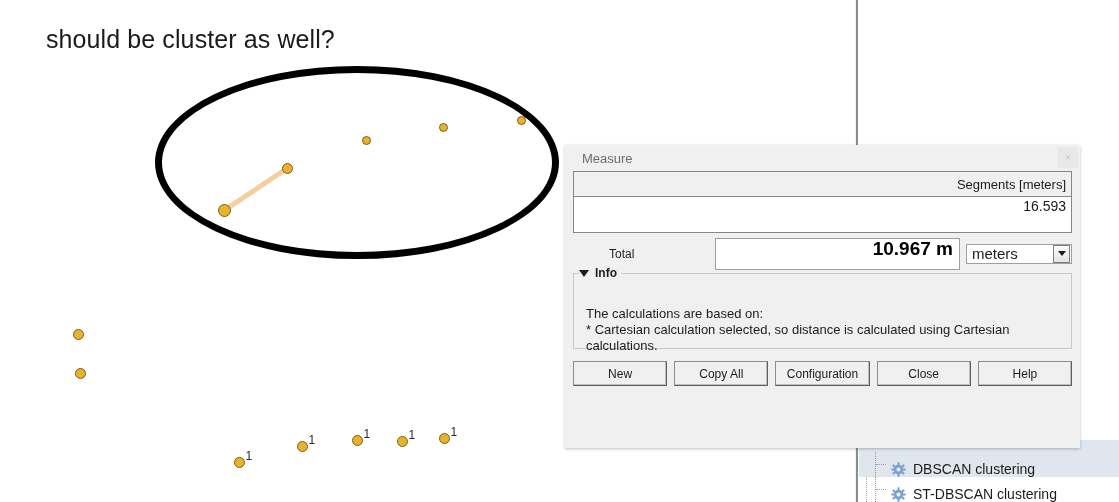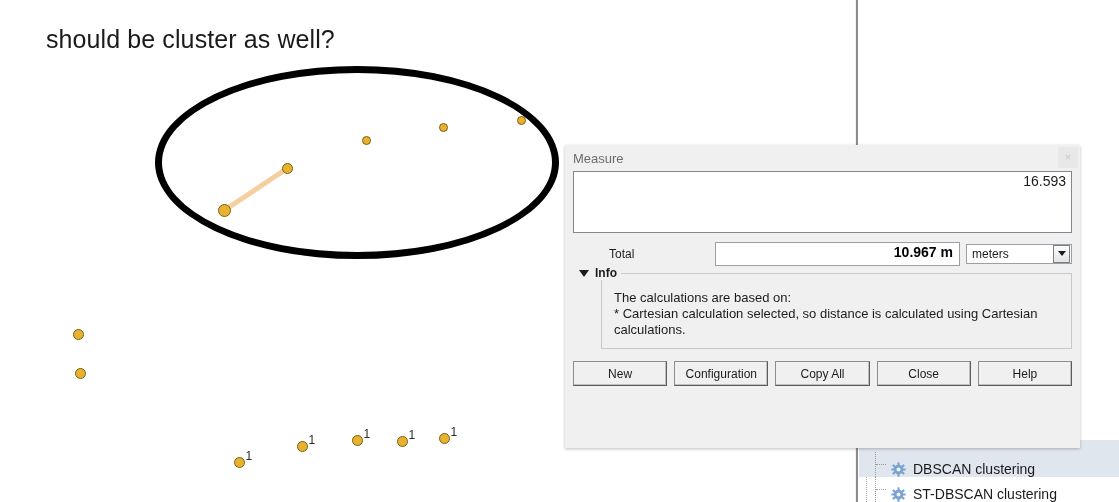--- a/index.html
+++ b/index.html
@@ -168,21 +168,21 @@
     color: #1d1d1d;
   }
   #dialog-titlebar {
     position: relative;
     height: 26px;
     background: #f0f0f0;
     display: flex;
     align-items: center;
   }
   #dialog-title {
-    margin-left: 8px;
+    margin-left: 17px;
     font-size: 13px;
     color: #6c6c6c;
   }
   #dialog-close {
     position: absolute;
     right: 2px;
     top: 2px;
     width: 20px;
     height: 21px;
     background: #e8e8e8;
@@ -230,41 +230,41 @@
     margin-top: 10px;
     height: 21px;
     margin-left: 36px;
   }
   #total-label {
     width: 133px;
     font-size: 12px;
   }
   #total-value-box {
     flex: 0 0 245px;
-    height: 24px;
+    height: 32px;
     border: 1px solid #9aa0a6;
     background: #ffffff;
     text-align: right;
     padding-right: 6px;
     box-sizing: border-box;
     font-weight: bold;
-    font-size: 14px;
+    font-size: 19px;
     line-height: 19px;
     color: #000000;
   }
   #units-select {
     margin-left: 6px;
     flex: 0 0 106px;
     height: 20px;
     border: 1px solid #9aa0a6;
     background: #ffffff;
     display: flex;
     align-items: center;
     box-sizing: border-box;
-    font-size: 12px;
+    font-size: 15px;
   }
   #units-value { padding-left: 5px; flex: 1; }
   #units-arrow {
     width: 17px;
     height: 18px;
     margin-right: 1px;
     border: 1px solid #7a7f85;
     background: linear-gradient(#fdfdfd,#e3e3e3);
     display: flex;
     align-items: center;
@@ -326,23 +326,22 @@
     width: 0; height: 0;
     border-left: 5px solid transparent;
     border-right: 5px solid transparent;
     border-top: 7px solid #1b1b1b;
     margin-right: 6px;
   }
   #info-frame {
     border: 1px solid #c9c9c9;
     background: #f0f0f0;
     height: 76px;
-    padding: 16px 10px 0 12px;
-    box-sizing: border-box;
-    margin-left: 28px;
+    padding: 32px 10px 0 12px;
+    box-sizing: border-box;
   }
   #info-text {
     font-size: 13px;
     line-height: 16px;
     color: #1b1b1b;
     white-space: pre-line;
   }
 
   
   #button-row {
@@ -453,20 +452,21 @@
   <div id="measure-dialog">
 
     <div id="dialog-titlebar">
       <span id="dialog-title">Measure</span>
       <span id="dialog-close">×</span>
     </div>
 
     <div id="dialog-body">
 
       <div id="segments-table">
+        <div id="segments-header">Segments [meters]</div>
         <div id="segments-rows">
           <div>16.593</div>
         </div>
       </div>
 
       <div id="total-row">
         <span id="total-label">Total</span>
         <div id="total-value-box">10.967 m</div>
         <div id="units-select">
           <span id="units-value">meters</span>
@@ -483,22 +483,22 @@
           <span>Info</span>
         </div>
         <div id="info-frame">
           <div id="info-text">The calculations are based on:
 * Cartesian calculation selected, so distance is calculated using Cartesian calculations.</div>
         </div>
       </div>
 
       <div id="button-row">
         <div class="dlg-button">New</div>
+        <div class="dlg-button">Copy All</div>
         <div class="dlg-button">Configuration</div>
-        <div class="dlg-button">Copy All</div>
         <div class="dlg-button">Close</div>
         <div class="dlg-button">Help</div>
       </div>
 
     </div>
   </div>
 
 </div>
 
 </body></html>

